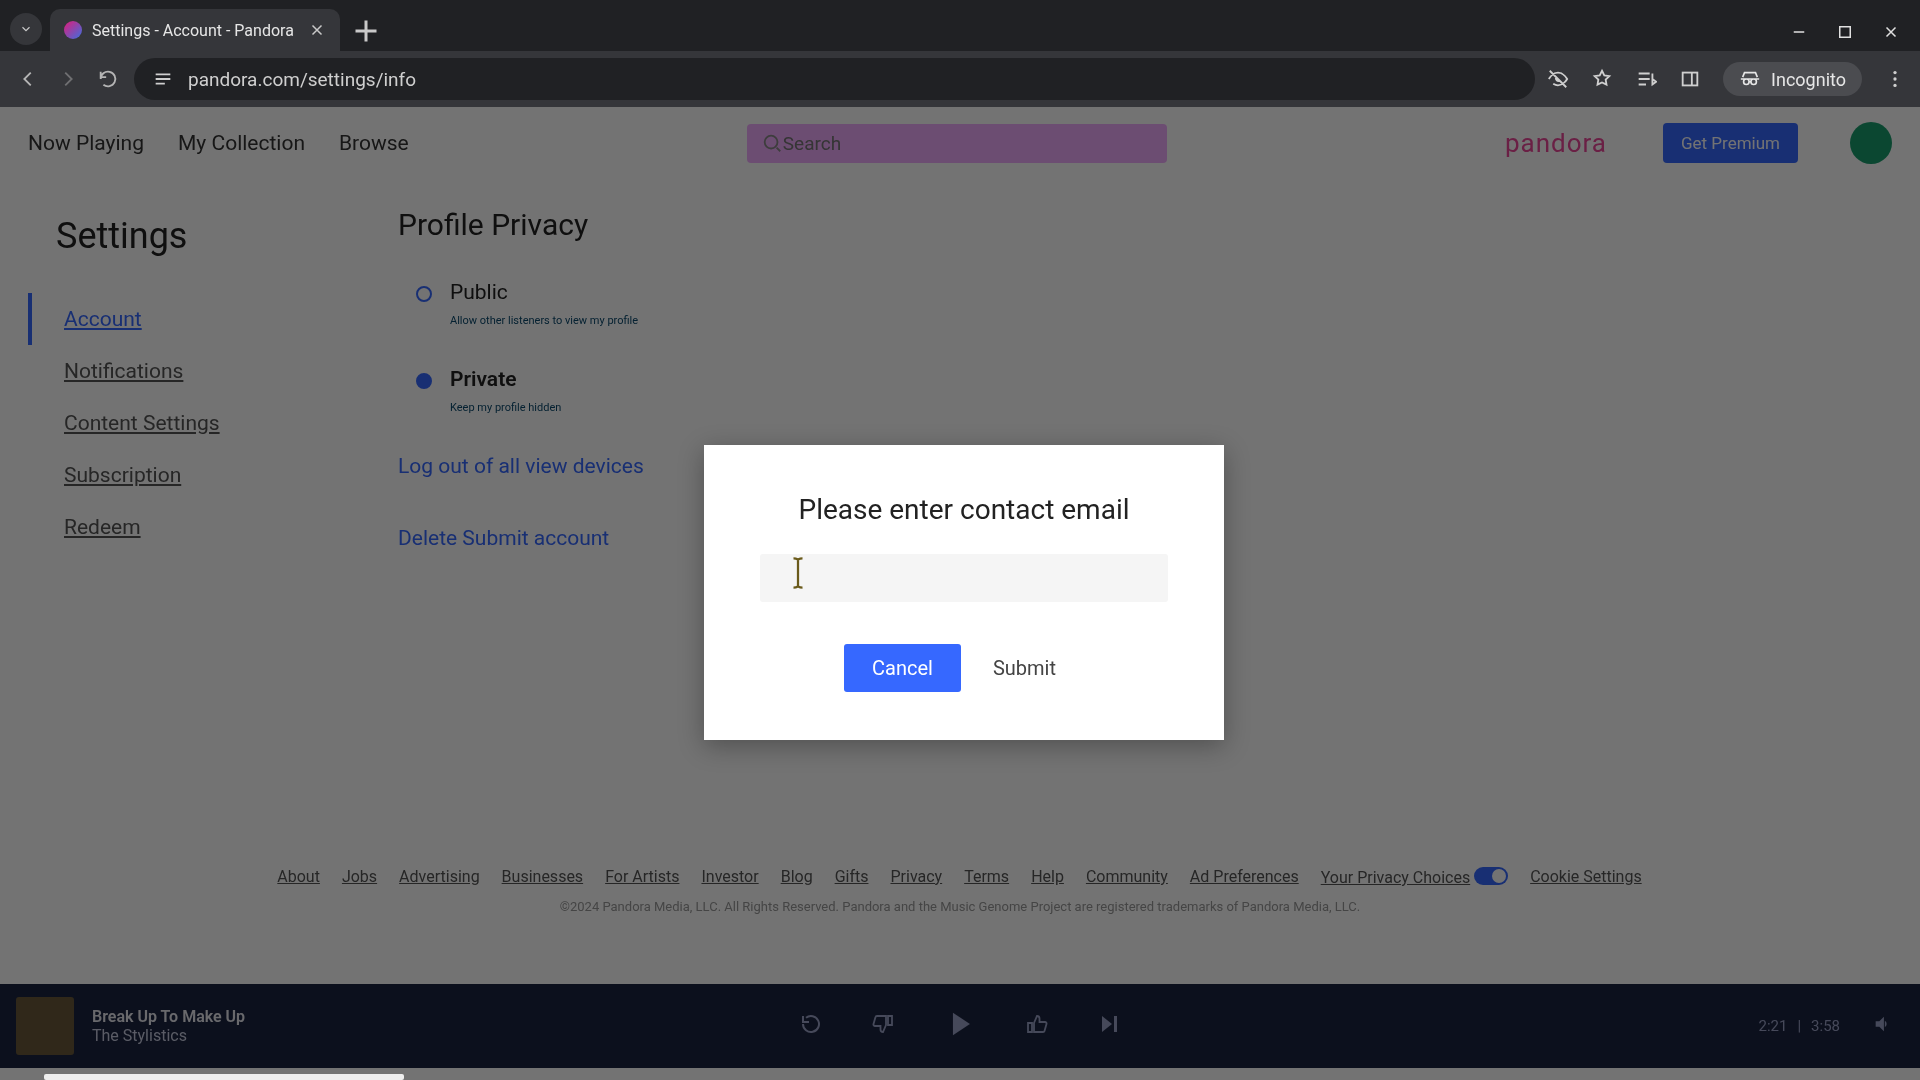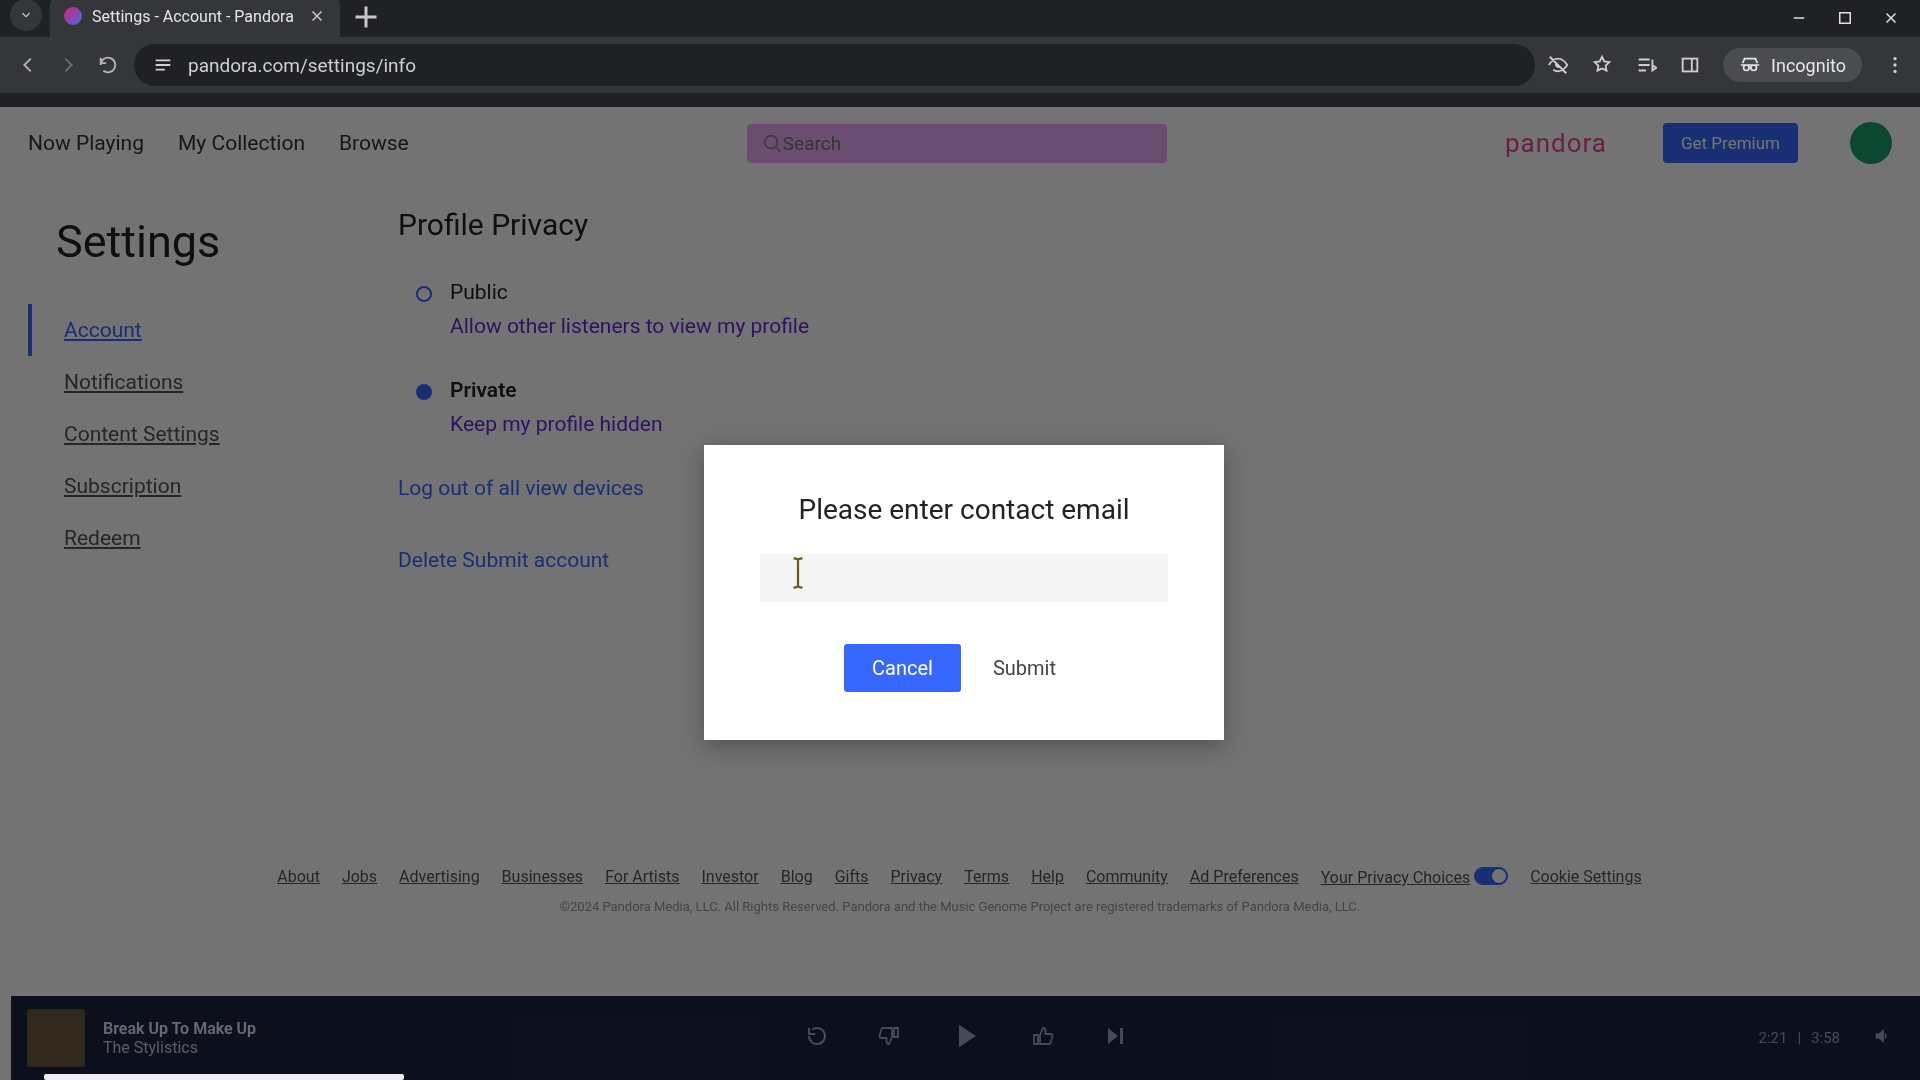--- a/index.html
+++ b/index.html
@@ -1,19 +1,19 @@
 <!DOCTYPE html>
 <html><head>
 <meta charset="utf-8">
 <style>
 * { margin:0; padding:0; box-sizing:border-box; font-family:-apple-system,BlinkMacSystemFont,"Segoe UI",Roboto,Arial,sans-serif; }
 html,body { width:1920px; height:1080px; overflow:hidden; background:#202124; }
 
 
-.chrome-top { height:37px; background:#202124; display:flex; align-items:flex-end; padding:0 10px; }
+.chrome-top { height:51px; background:#202124; display:flex; align-items:flex-end; padding:0 10px; }
 .tab-drop { width:32px; height:32px; border-radius:50%; background:#35363a; display:flex; align-items:center; justify-content:center; margin-bottom:6px; margin-right:8px; color:#c9c9c9; }
 .tab-drop svg{width:14px;height:14px;}
 .tab { background:#35363a; height:42px; border-radius:10px 10px 0 0; display:flex; align-items:center; padding:0 14px; gap:10px; min-width:290px; position:relative; }
 .tab .favicon{ width:18px;height:18px;border-radius:50%; background:linear-gradient(135deg,#e01c7a 0%,#3b70e0 100%);}
 .tab .title{ color:#e6e6e6; font-size:16px; flex:1;}
 .tab .close{ color:#c9c9c9; width:18px;height:18px;}
 .new-tab { color:#c9c9c9; width:36px; height:36px; display:flex; align-items:center; justify-content:center; margin-left:8px; margin-bottom:2px;}
 .win-controls { margin-left:auto; display:flex; gap:28px; margin-bottom:10px; padding-right:10px; color:#e0e0e0;}
 .win-controls svg{width:18px;height:18px;}
 
@@ -33,41 +33,41 @@
 .pandora-nav a{ color:#333; font-size:21px; text-decoration:none;}
 .search-wrap{ margin-left:auto; display:flex; align-items:flex-start; gap:0; background:#f0abfc; border-radius:4px; padding:8px 14px; width:420px;}
 .search-wrap svg{width:22px;height:22px;color:#888;}
 .search-wrap input{border:none;background:transparent;font-size:19px;flex:1;outline:none;color:#444;}
 .brand{ margin-left:auto; font-size:26px; letter-spacing:1px; color:#ec4899; font-weight:400;}
 .get-prem{ background:#3668ff; color:#fff; border:none; border-radius:4px; padding:10px 18px; font-size:17px; margin-left:22px;}
 .avatar-c{ width:42px;height:42px;border-radius:50%;background:#1a9d6e;margin-left:18px;}
 
 .body-row{display:flex; padding:28px 0 0 28px;}
 .sidebar{width:370px;}
-.sidebar h1{font-size:45px; font-weight:400; color:#222; margin:8px 0 36px 28px;}
+.sidebar h1{font-size:36px; font-weight:400; color:#222; margin:8px 0 36px 28px;}
 .sidebar .item{display:block;padding:14px 0 14px 32px;font-size:21px;color:#555;border-left:4px solid transparent;}
 .sidebar .item.active{color:#3668ff;border-left-color:#3668ff;}
 
 .main{flex:1;}
 .main h2{font-size:30px;font-weight:400;color:#222;margin-bottom:38px;}
 .opt{margin-left:52px;margin-bottom:40px;position:relative;}
 .opt .radio{position:absolute;left:-34px;top:6px;width:16px;height:16px;border-radius:50%;border:2px solid #3668ff;}
 .opt .radio.sel{background:#3668ff;}
 .opt .t{font-size:21px;color:#222;margin-bottom:10px;}
 .opt.sel .t{font-weight:600;}
-.opt .d{font-size:21px;color:#6d28d9;}
+.opt .d{font-size:11px;color:#0c4a6e;}
 .linkish{color:#3668ff;font-size:21px;margin-left:0;display:block;margin-bottom:48px;text-decoration:none;}
 .footer-links{display:flex;flex-wrap:wrap;gap:22px;justify-content:center;font-size:16px;color:#777;position:absolute;left:0;right:1px;top:760px;}
 .footer-links a{color:#555;}
 .copyright{position:absolute;left:0;right:0;top:792px;text-align:center;font-size:13px;color:#999;}
 .toggle-chip{display:inline-flex;width:34px;height:18px;border-radius:9px;background:#3668ff;align-items:center;padding:2px;justify-content:flex-end;}
 .toggle-chip::after{content:'';width:14px;height:14px;border-radius:50%;background:#fff;}
 
 
-.player{position:absolute;left:0;right:0;bottom:0;height:84px;background:#1c2541;display:flex;align-items:center;padding:8px 16px;color:#c7cbe0;font-size:16px;margin-left:11px;}
+.player{position:absolute;left:0;right:0;bottom:12px;height:84px;background:#1c2541;display:flex;align-items:center;padding:8px 16px;color:#c7cbe0;font-size:16px;}
 .player .art{width:58px;height:58px;background:#6b5a3a;border-radius:3px;margin-right:18px;}
 .player .meta .song{color:#e8e8f0;font-weight:600;}
 .player .controls{position:absolute;left:50%;transform:translateX(-50%);display:flex;gap:48px;align-items:center;}
 .player .controls svg{width:24px;height:24px;color:#9ba2c7;}
 .player .controls .play svg{width:34px;height:34px;}
 .player .time{position:absolute;right:80px;display:flex;gap:10px;font-size:15px;color:#9ba2c7;}
 .player .vol{position:absolute;right:26px;}
 .player .vol svg{width:22px;height:22px;color:#9ba2c7;}
 
 

